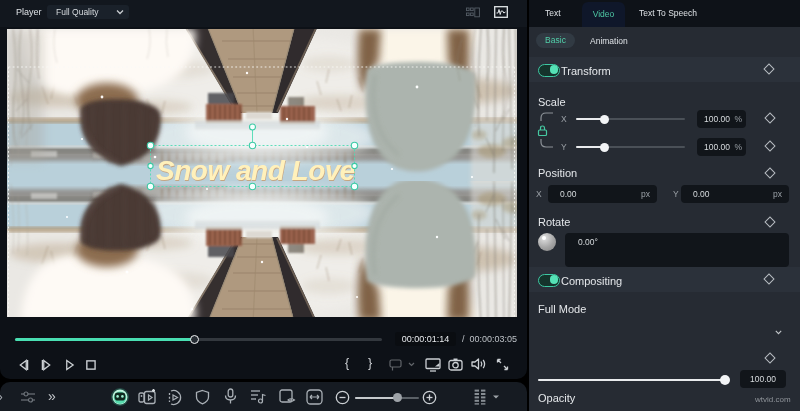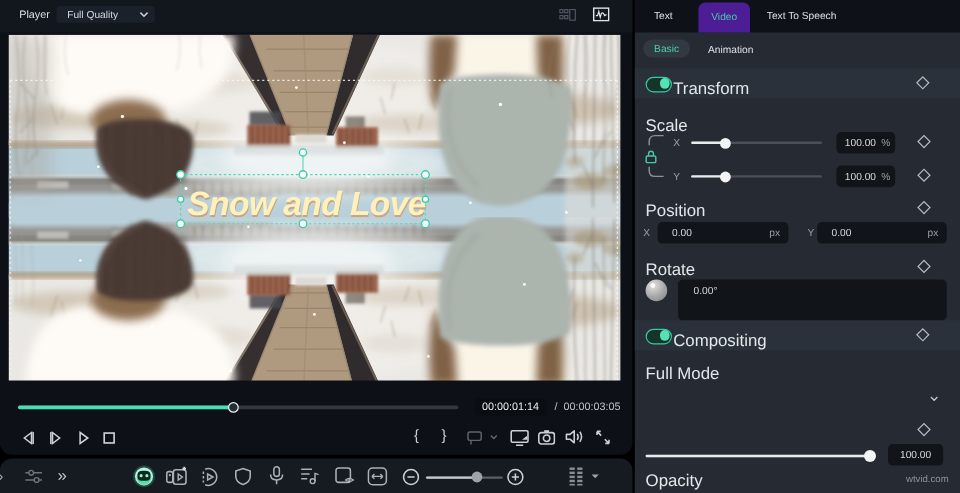--- a/index.html
+++ b/index.html
@@ -27,24 +27,24 @@
     border-radius:3px; color:#e8ebee; font-size:9px; line-height:14px; text-align:center; }
   #timetotal { left:462px; top:331.5px; width:70px; height:14px; color:#bdc2c7;
     font-size:9px; line-height:14px; }
   
   #toolbar { left:0; top:382px; width:527px; height:29px; background:#161b22;
     border-radius:10px 10px 0 0; }
   
   #rpanel { left:529px; top:0; width:271px; height:411px; background:#262b33; }
   #rtabs { left:529px; top:0; width:271px; height:27px; background:#0e1218; }
   .tab { position:absolute; top:0; height:23px; line-height:26px; font-size:8.5px; color:#dde1e5; }
-  #tabvideo { background:#4c1d95; border-radius:6px 6px 0 0;
+  #tabvideo { background:#0f172a; border-radius:6px 6px 0 0;
     color:#4ec7a4; text-align:center; }
   .band { position:absolute; left:529px; width:271px; height:25px; background:#2b313a; }
-  .sect { position:absolute; color:#e4e7ea; font-size:14px; }
+  .sect { position:absolute; color:#e4e7ea; font-size:11px; }
   .inbox { position:absolute; background:#11151a; border-radius:4px; color:#d7dbde; font-size:8.5px; }
   .inbox .l { position:absolute; top:0; }
   .inbox .r { position:absolute; top:0; right:7px; color:#9aa0a6; }
   .diamond { position:absolute; width:8px; height:8px; border:1.2px solid #b7bcc1;
     transform:rotate(45deg); }
   .toggle { position:absolute; width:22px; height:13px; border:1.5px solid #3dc8a2;
     border-radius:7px; background:#15342c; }
   .toggle .dot { position:absolute; right:1px; top:0.9px; width:8.5px; height:8.5px;
     border-radius:50%; background:#55e2b6; }
   .slider-track { position:absolute; height:2px; background:#4a5057; border-radius:1px; }

